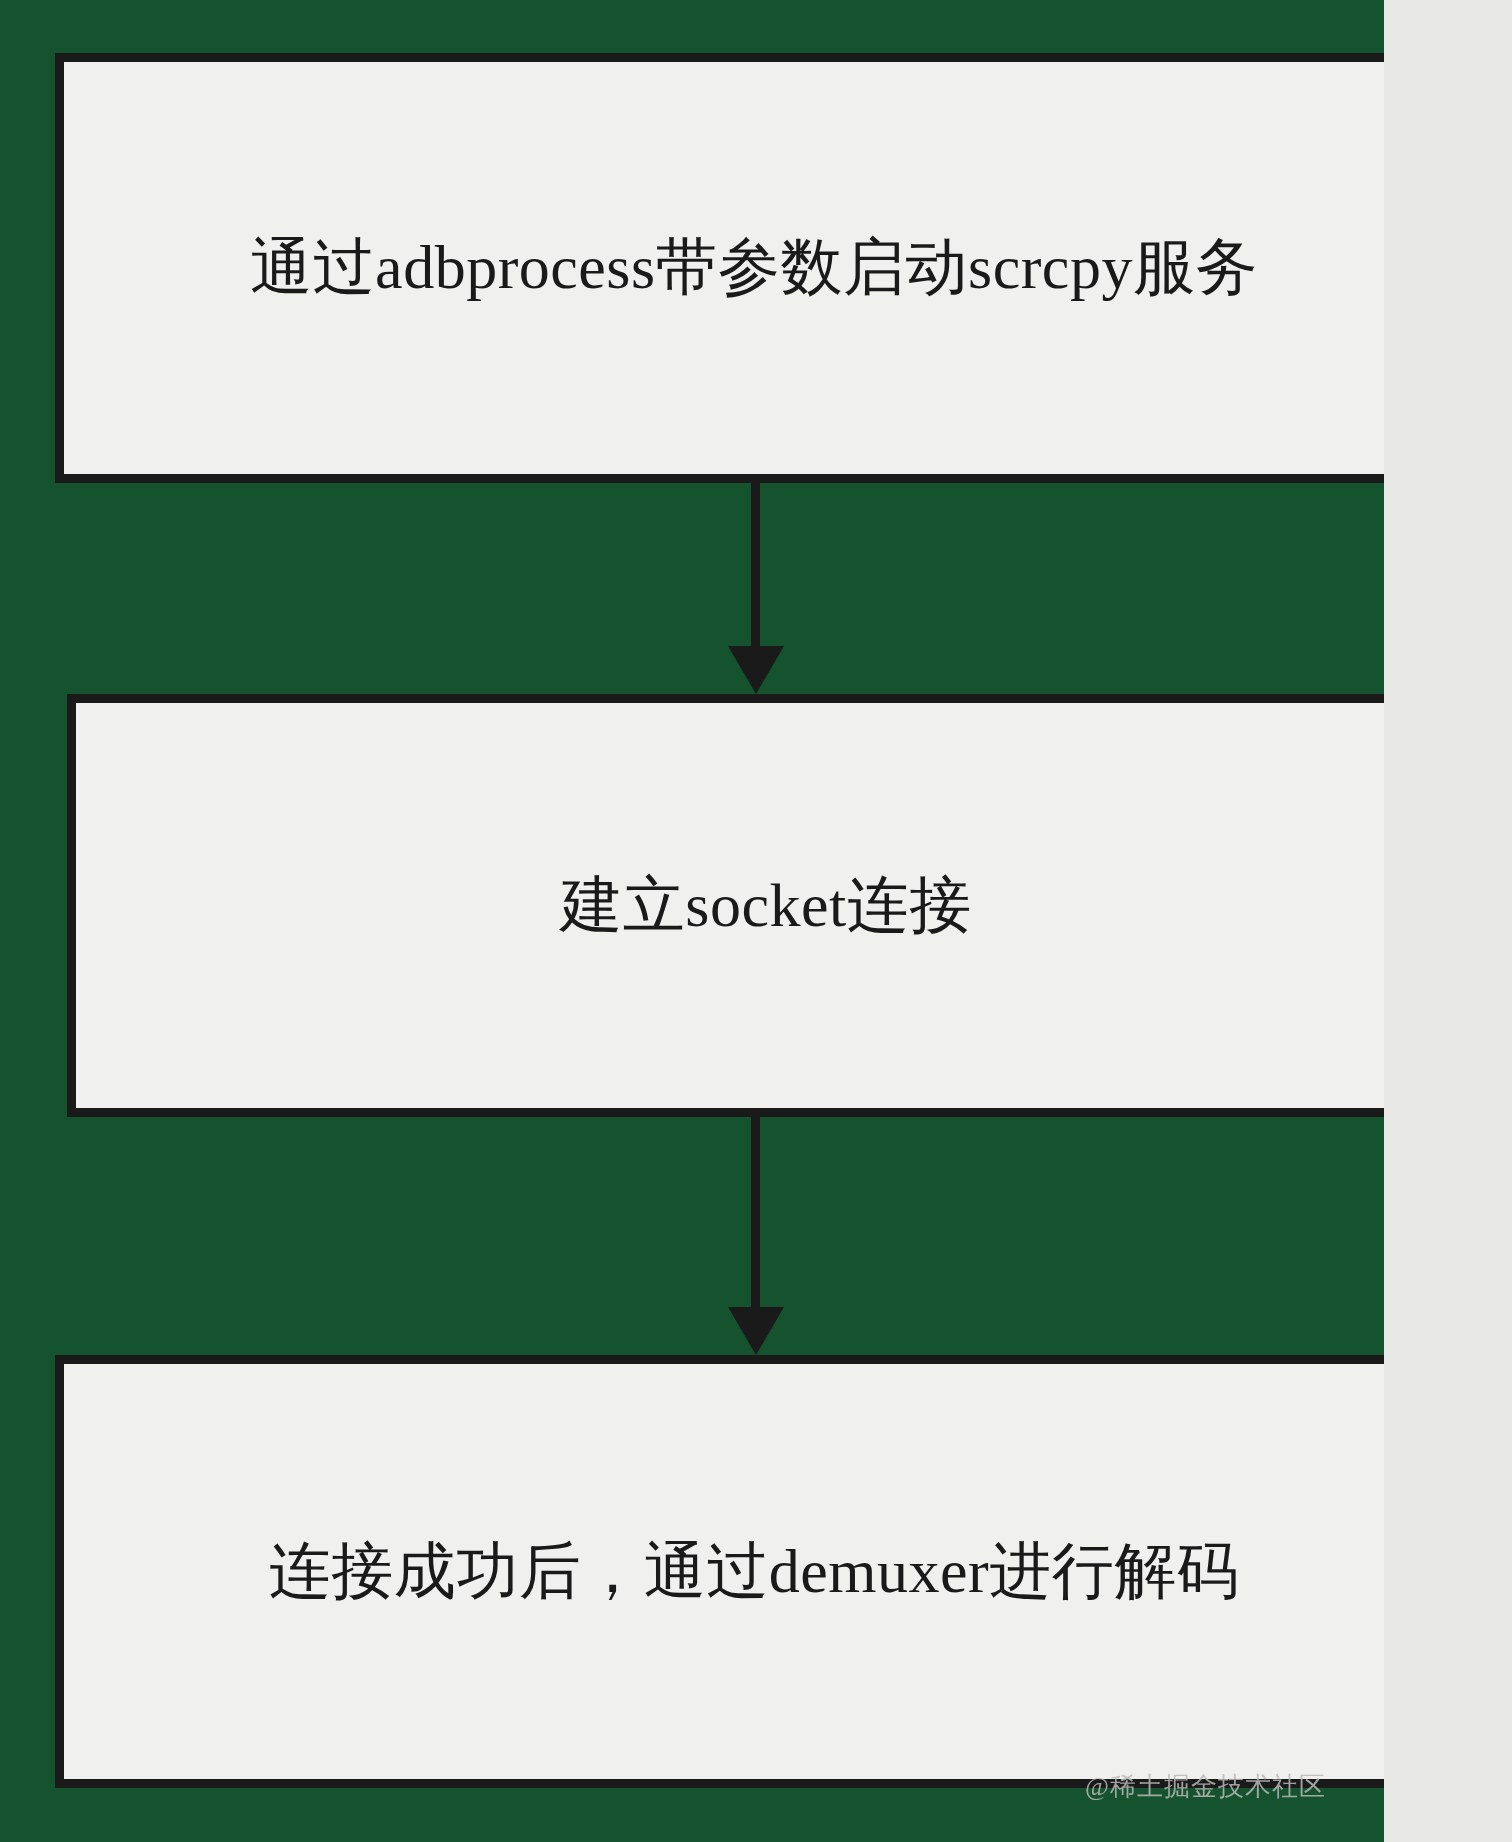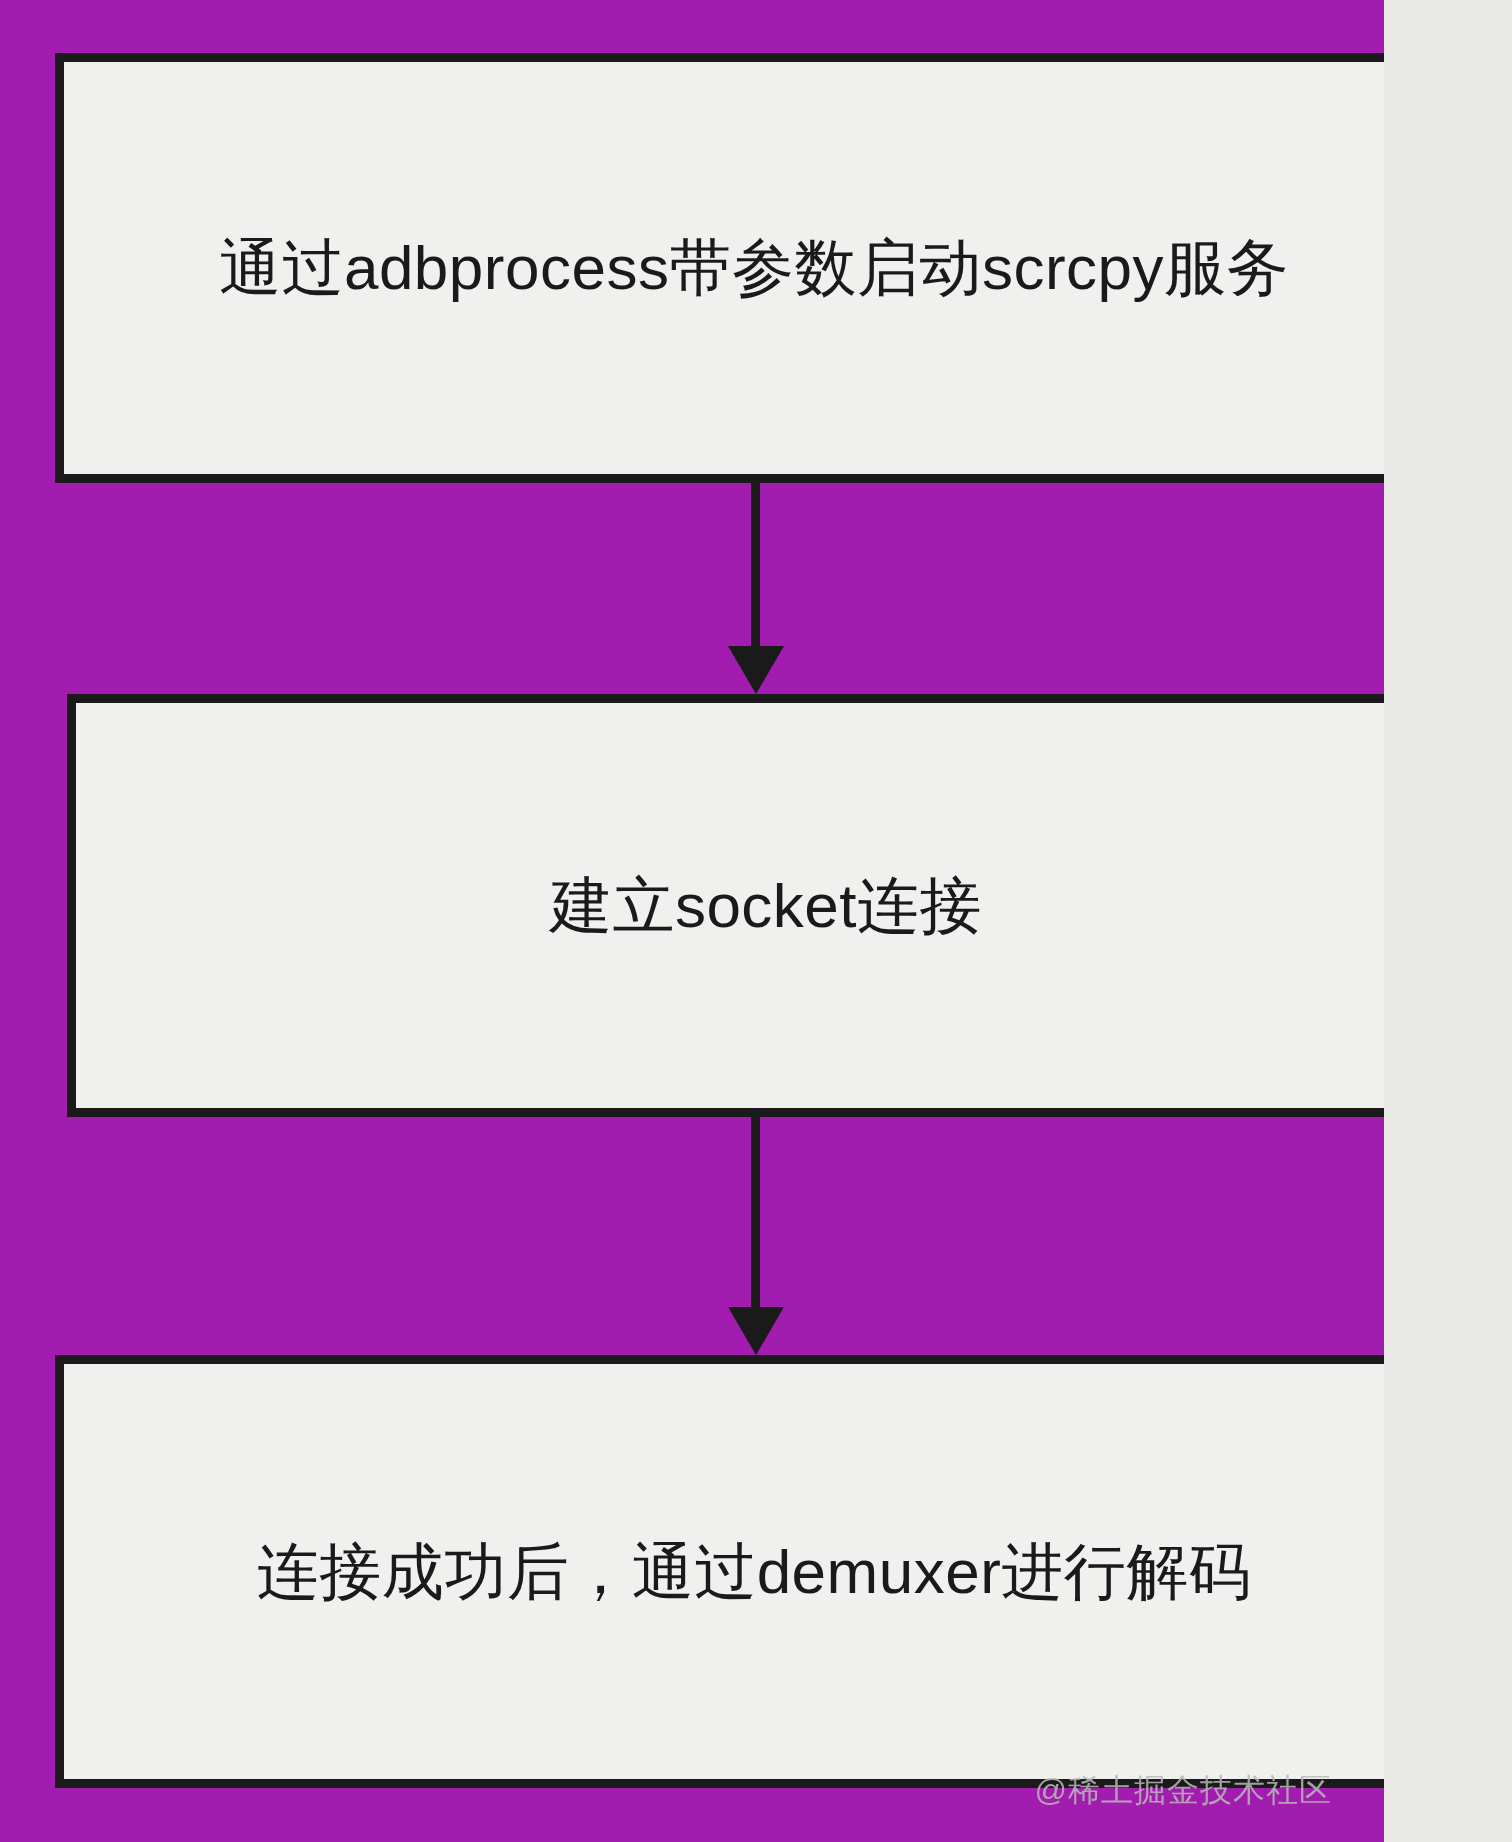--- a/index.html
+++ b/index.html
@@ -4,23 +4,23 @@
 <style>
   html, body {
     margin: 0;
     padding: 0;
     background: #e8e8e7;
   }
   .canvas {
     position: relative;
     width: 1384px;
     height: 1842px;
-    background: #a21caf;
+    background: #14532d;
     overflow: hidden;
-    font-family: Liberation Sans, sans-serif;
+    font-family: Liberation Serif, serif;
   }
   .flow-node {
     position: absolute;
     left: 55px;
     width: 1398px;
     box-sizing: border-box;
     border: 9px solid #1a1a1a;
     background: #f0f0ef;
     display: flex;
     align-items: center;
@@ -61,22 +61,22 @@
     border-top: 48px solid #1a1a1a;
   }
   .arrow-1 { top: 483px;  height: 211px; }
   .arrow-1 .arrow-stem { height: 166px; }
   .arrow-2 { top: 1117px; height: 238px; }
   .arrow-2 .arrow-stem { height: 193px; }
 
   .watermark {
     position: absolute;
     top: 1769px;
-    right: 52px;
-    font-size: 32px;
+    right: 58px;
+    font-size: 26px;
     letter-spacing: 1px;
     color: rgba(185, 185, 185, 0.85);
     z-index: 5;
     white-space: nowrap;
   }
 </style>
 </head>
 <body>
 
 <div class="canvas">

